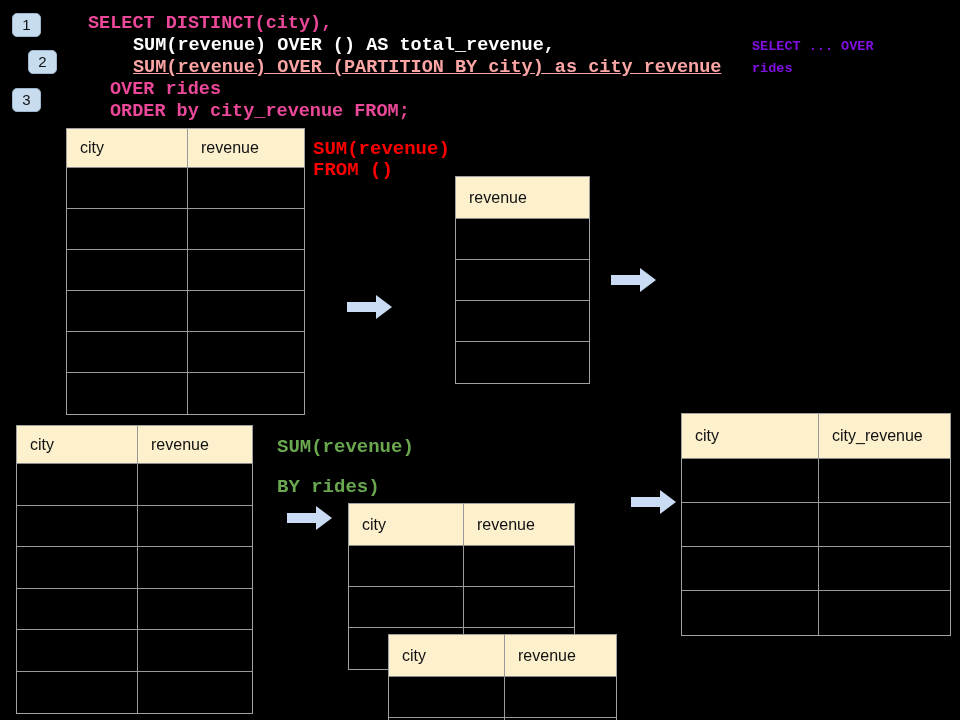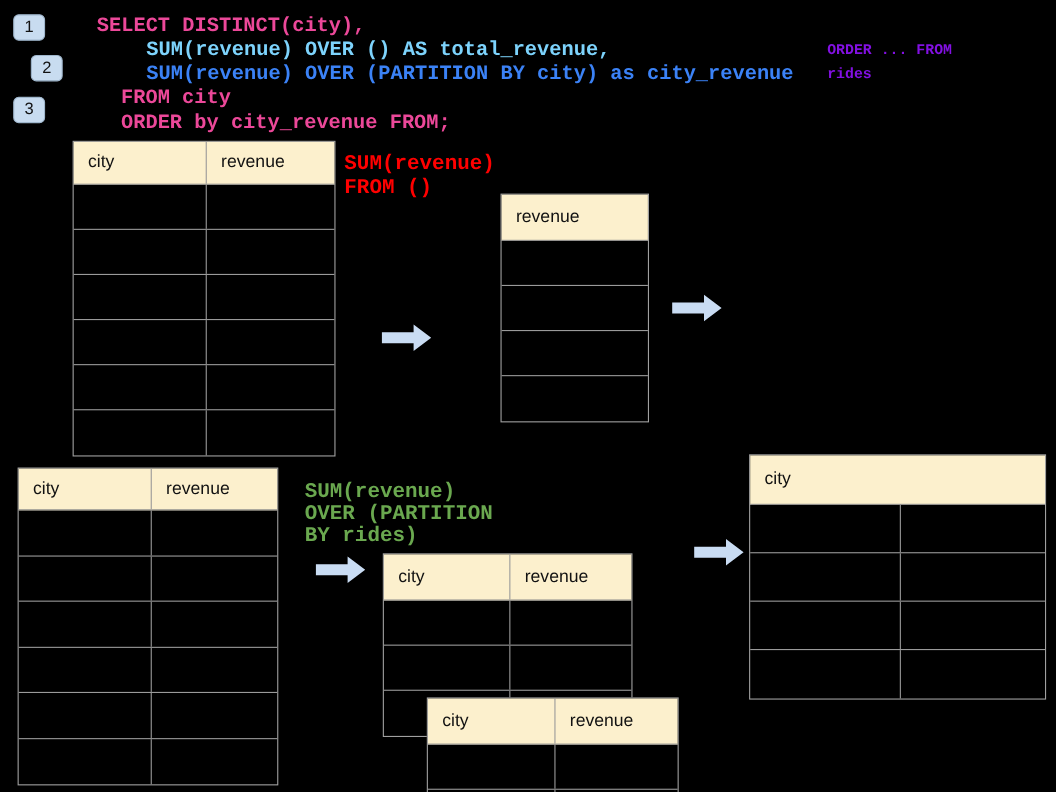--- a/index.html
+++ b/index.html
@@ -23,22 +23,22 @@
   .badge-2{left:28px;top:50px;}
   .badge-3{left:12px;top:88px;}
 
   
   .code-line{
     position:absolute;
     font:bold 18.5px/22px "Liberation Mono",monospace;
     white-space:pre;
   }
   .c-purple{color:#ec4899;}
-  .c-red{color:#7dd3fc;}
-  .c-green{color:#3b82f6;}
+  .c-red{color:#ffffff;}
+  .c-green{color:#fca5a5;text-decoration:underline;}
   .sql-1{left:88px;top:13px;}
   .sql-2{left:133px;top:35px;}
   .sql-3{left:133px;top:57px;}
   .sql-4{left:110px;top:79px;}
   .sql-5{left:110px;top:101px;}
 
   .side-note{
     position:absolute;left:752px;top:36px;
     font:bold 13.5px/22px "Liberation Mono",monospace;
     color:#8310E3;white-space:pre;
@@ -106,28 +106,28 @@
 </head>
 <body>
 
 <div class="badge badge-1">1</div>
 <div class="badge badge-2">2</div>
 <div class="badge badge-3">3</div>
 
 <div class="code-line c-purple sql-1">SELECT DISTINCT(city),</div>
 <div class="code-line c-red sql-2">SUM(revenue) OVER () AS total_revenue,</div>
 <div class="code-line c-green sql-3">SUM(revenue) OVER (PARTITION BY city) as city_revenue</div>
-<div class="code-line c-purple sql-4">FROM city</div>
+<div class="code-line c-purple sql-4">OVER rides</div>
 <div class="code-line c-purple sql-5">ORDER by city_revenue FROM;</div>
 
-<div class="side-note"><span>ORDER ... FROM</span><br><span>rides</span></div>
+<div class="side-note"><span>SELECT ... OVER</span><br><span>rides</span></div>
 
 <div class="fn-label label-total"><span>SUM(revenue)</span><br><span>FROM ()</span></div>
 
-<div class="fn-label label-partition"><span>SUM(revenue)</span><br><span>OVER (PARTITION</span><br><span>BY rides)</span></div>
+<div class="fn-label label-partition"><span>SUM(revenue)</span><br><br><span>BY rides)</span></div>
 
 <div class="tbl tbl-a">
   <div class="thead">
     <div class="th">city</div>
     <div class="th">revenue</div>
   </div>
   <div class="tbody">
       <div class="trow">
         <div class="tcell"></div>
         <div class="tcell"></div>
@@ -242,20 +242,21 @@
       <div class="trow">
         <div class="tcell"></div>
         <div class="tcell"></div>
       </div>
     </div>
 </div>
 
 <div class="tbl tbl-c">
   <div class="thead">
     <div class="th">city</div>
+    <div class="th">city_revenue</div>
   </div>
   <div class="tbody">
       <div class="trow">
         <div class="tcell"></div>
         <div class="tcell"></div>
       </div>
       <div class="trow">
         <div class="tcell"></div>
         <div class="tcell"></div>
       </div>

